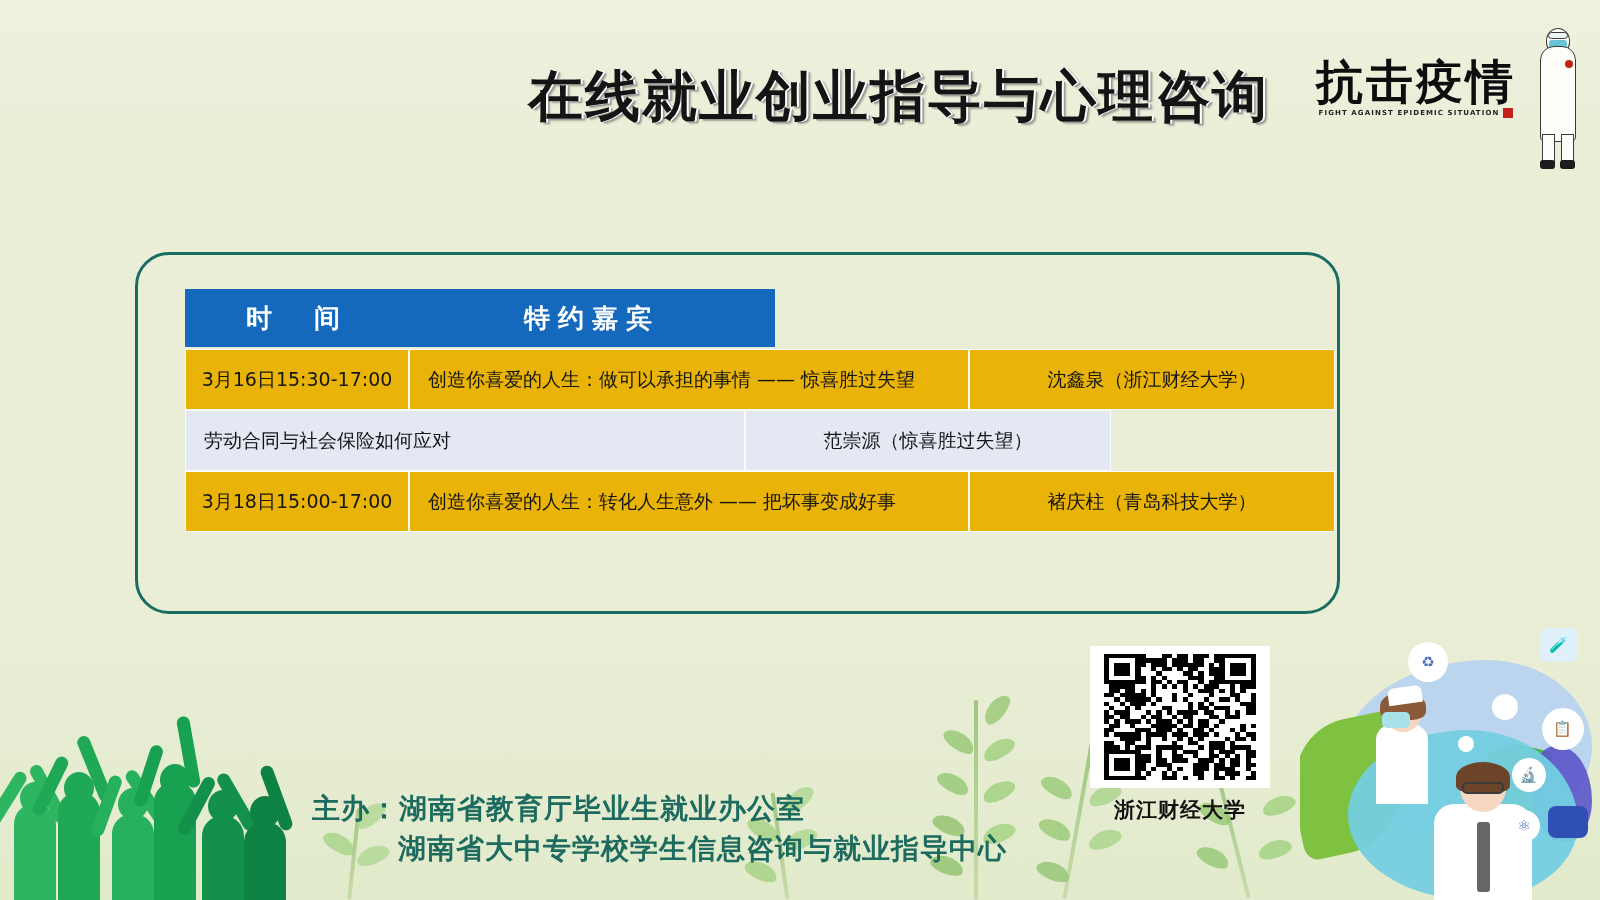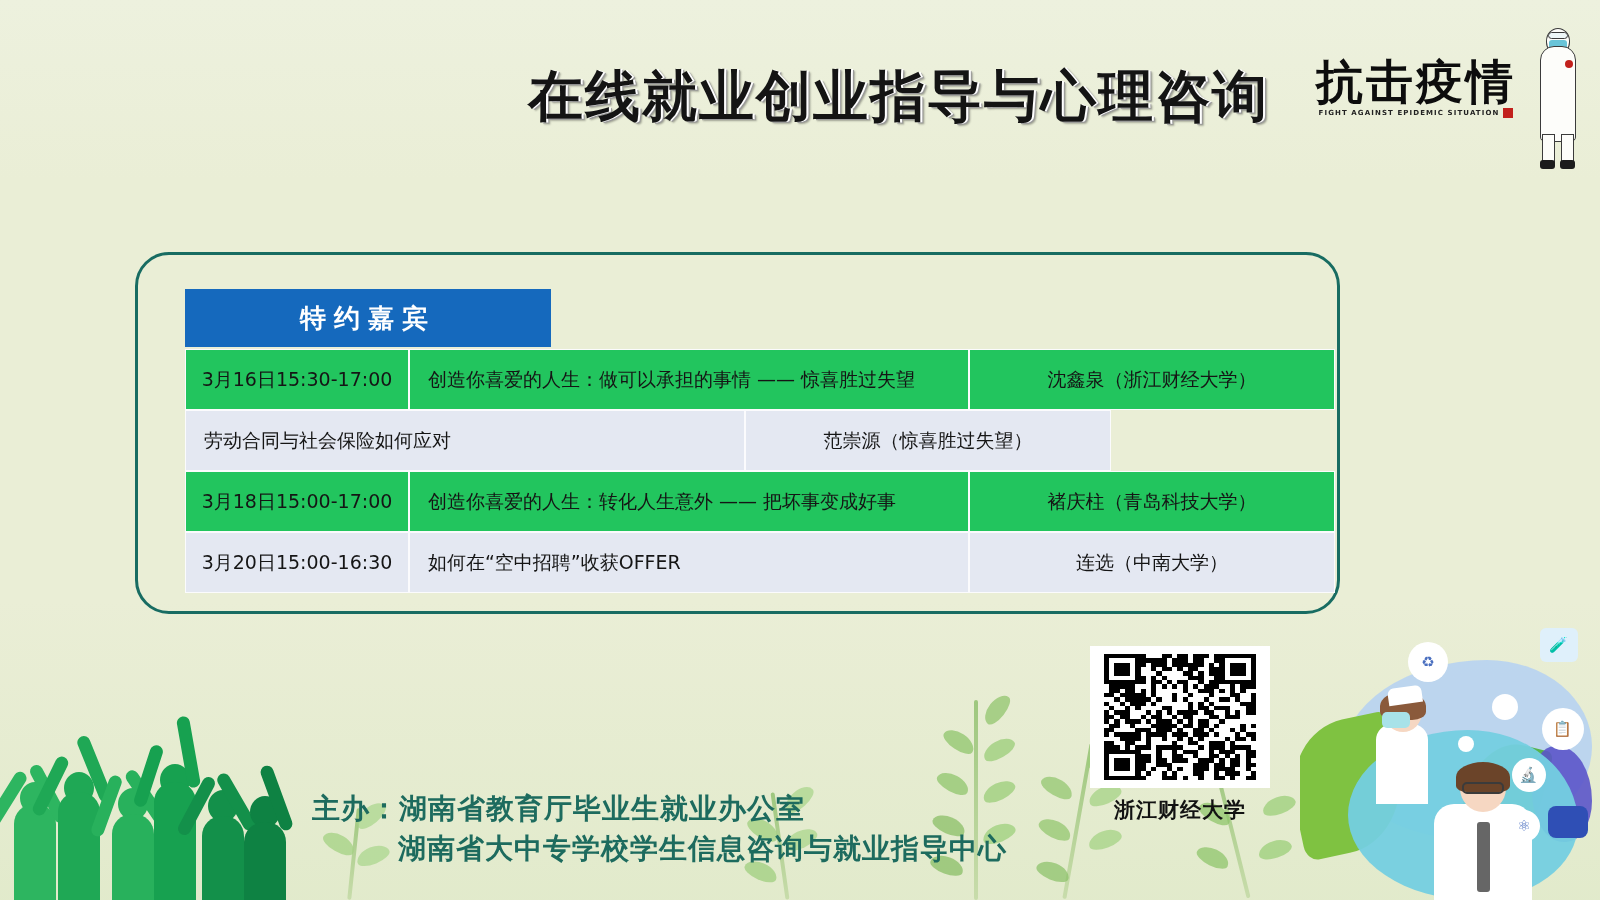--- a/index.html
+++ b/index.html
@@ -79,21 +79,21 @@
   .trow{display:flex;width:100%;}
   .thead .tcell{background:#1569bd;color:#fff;font-weight:bold;font-size:26px;
     letter-spacing:8px;height:58px;border:1px solid #1569bd;}
   .thead{margin-bottom:2px;}
   .tcell{display:flex;align-items:center;justify-content:center;
     font-size:19px;color:#151515;height:61px;box-sizing:border-box;
     border:1px solid #fbfbfd;overflow:hidden;white-space:nowrap;}
   .c-time{width:224px;flex:none;}
   .c-topic{width:560px;flex:none;justify-content:flex-start;padding-left:18px;}
   .c-guest{width:366px;flex:none;}
-  .row-odd .tcell{background:#22c55e;}
+  .row-odd .tcell{background:#eab308;}
   .row-even .tcell{background:#e4e8f2;}
 
   
   .crowd{position:absolute;left:0;bottom:0;width:300px;height:215px;}
   .fig{position:absolute;bottom:0;}
   .fig .body{position:absolute;bottom:0;width:42px;height:96px;border-radius:20px 20px 0 0;}
   .fig .head{position:absolute;width:30px;height:32px;border-radius:50%;}
   .fig .armL,.fig .armR{position:absolute;width:13px;height:64px;border-radius:8px;}
 
   
@@ -182,41 +182,37 @@
       <span class="legR"></span>
     <span class="shoeL"></span>
       <span class="shoeR"></span>
   </div>
 </div>
 
 <div class="frame"></div>
 
 <div class="table">
   <div class="trow thead">
+    <div class="tcell c-time">时　间</div>
     <div class="tcell c-guest">特约嘉宾</div>
   </div>
 
   <div class="trow row-odd">
     <div class="tcell c-time">3月16日15:30-17:00</div>
     <div class="tcell c-topic">创造你喜爱的人生：做可以承担的事情 —— 惊喜胜过失望</div>
     <div class="tcell c-guest">沈鑫泉（浙江财经大学）</div>
   </div>
   <div class="trow row-even">
     <div class="tcell c-topic">劳动合同与社会保险如何应对</div>
     <div class="tcell c-guest">范崇源（惊喜胜过失望）</div>
   </div>
   <div class="trow row-odd">
     <div class="tcell c-time">3月18日15:00-17:00</div>
     <div class="tcell c-topic">创造你喜爱的人生：转化人生意外 —— 把坏事变成好事</div>
     <div class="tcell c-guest">褚庆柱（青岛科技大学）</div>
-  </div>
-  <div class="trow row-even">
-    <div class="tcell c-time">3月20日15:00-16:30</div>
-    <div class="tcell c-topic">如何在“空中招聘”收获OFFER</div>
-    <div class="tcell c-guest">连选（中南大学）</div>
   </div>
 </div>
 
 <div class="crowd">
   <div class="fig" style="left:2px;">
     <span class="head" style="left:18px;bottom:86px;background:#2db560;"></span>
     <span class="body" style="left:12px;background:#2db560;"></span>
     <span class="armL" style="left:-2px;bottom:68px;background:#2db560;transform:rotate(32deg);"></span>
     <span class="armR" style="left:40px;bottom:74px;background:#2db560;transform:rotate(-28deg);"></span>
   </div>

